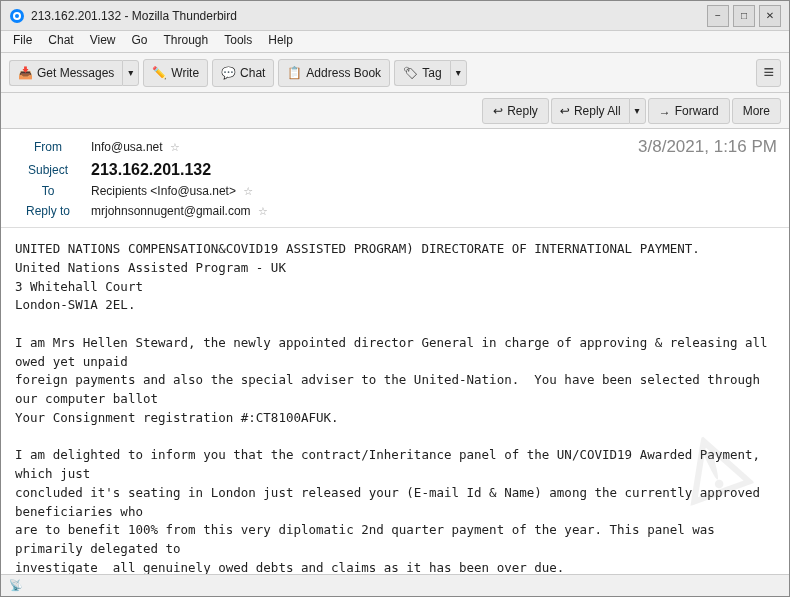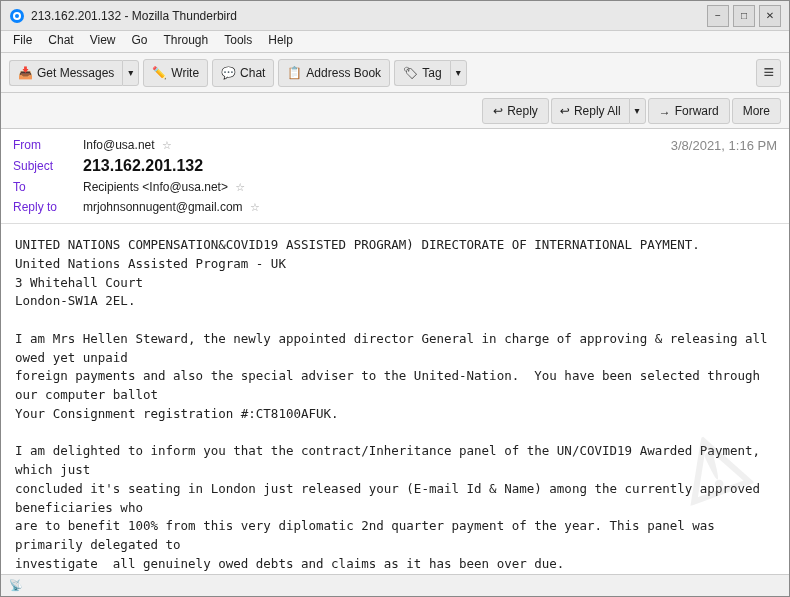--- a/index.html
+++ b/index.html
@@ -28,24 +28,24 @@
     
     .action-bar { background: #f5f5f5; height: 36px; display: flex; align-items: center; padding: 0 8px; border-bottom: 1px solid #ccc; justify-content: flex-end; gap: 2px; }
     .action-btn { display: flex; align-items: center; gap: 4px; padding: 4px 10px; background: #e8e8e8; border: 1px solid #ccc; border-radius: 3px; cursor: pointer; font-size: 12px; color: #222; height: 26px; }
     .action-btn-split { display: flex; align-items: center; }
     .action-btn-split .main { padding: 4px 8px; background: #e8e8e8; border: 1px solid #ccc; border-right: none; border-radius: 3px 0 0 3px; cursor: pointer; font-size: 12px; color: #222; height: 26px; display: flex; align-items: center; gap: 4px; }
     .action-btn-split .arrow { padding: 4px 5px; background: #e8e8e8; border: 1px solid #ccc; border-radius: 0 3px 3px 0; cursor: pointer; font-size: 10px; color: #222; height: 26px; display: flex; align-items: center; }
 
     
     .email-header { background: #ffffff; padding: 6px 12px; border-bottom: 1px solid #ddd; }
     .header-row { display: flex; align-items: center; padding: 2px 0; font-size: 12px; min-height: 20px; }
-    .header-label { color: #6d28d9; width: 70px; text-align: left; flex-shrink: 0; font-size: 12px; }
+    .header-label { color: #0c4a6e; width: 70px; text-align: center; margin-right: 8px; flex-shrink: 0; font-size: 12px; }
     .header-value { color: #222; flex: 1; font-size: 12px; }
     .header-value-bold { color: #111; font-weight: bold; font-size: 16px; flex: 1; }
-    .header-date { color: #888; font-size: 13px; margin-left: auto; }
+    .header-date { color: #888; font-size: 17px; margin-left: auto; }
     .star-icon { color: #aaa; margin-left: 4px; font-size: 11px; cursor: pointer; }
 
     
     .email-body-container { flex: 1; overflow-y: auto; background: #ffffff; position: relative; }
     .email-body { padding: 12px 14px; font-size: 12.5px; line-height: 1.5; color: #222; font-family: monospace; white-space: pre-wrap; word-wrap: break-word; }
 
     
     .email-body-container::-webkit-scrollbar { width: 14px; }
     .email-body-container::-webkit-scrollbar-track { background: #f0f0f0; }
     .email-body-container::-webkit-scrollbar-thumb { background: #bbb; border: 2px solid #f0f0f0; border-radius: 2px; }

